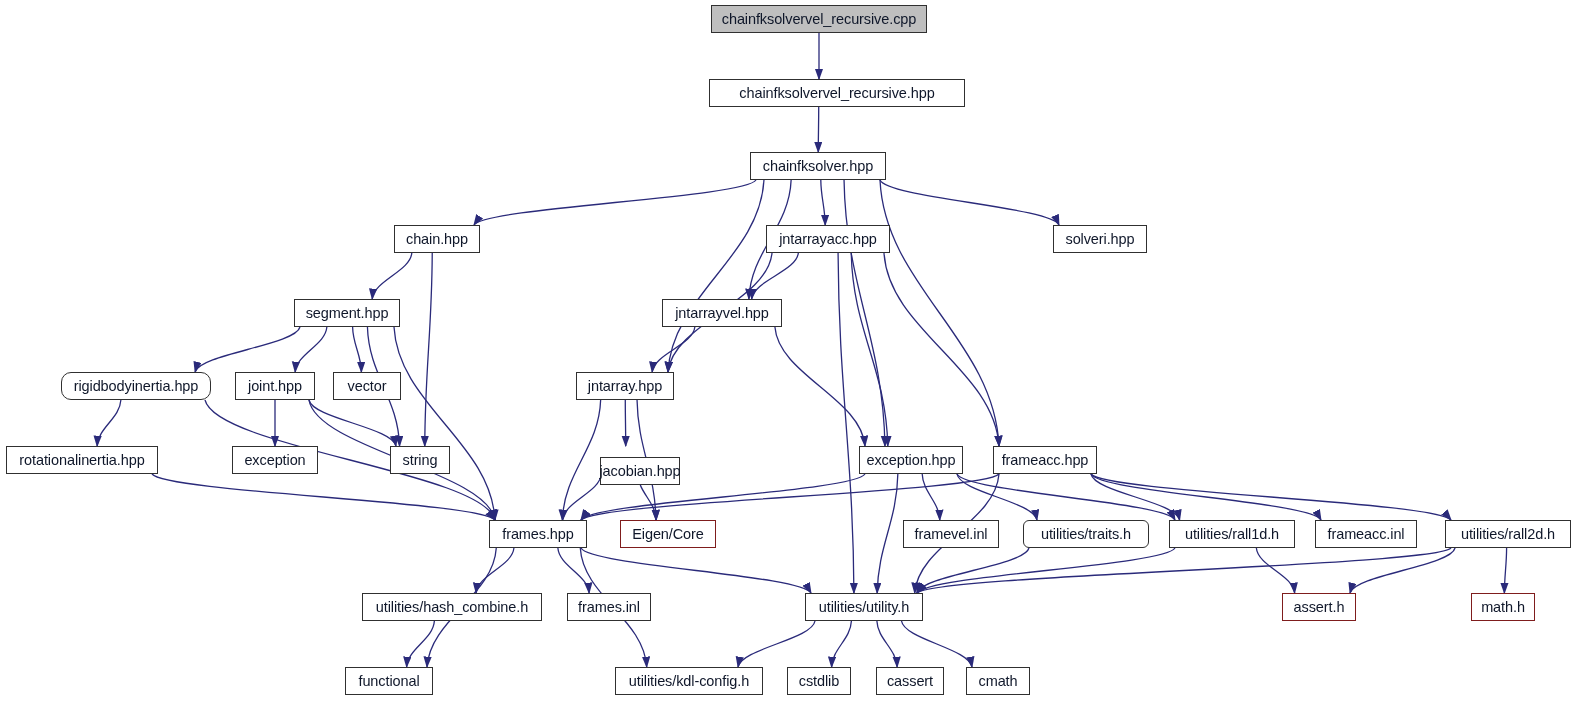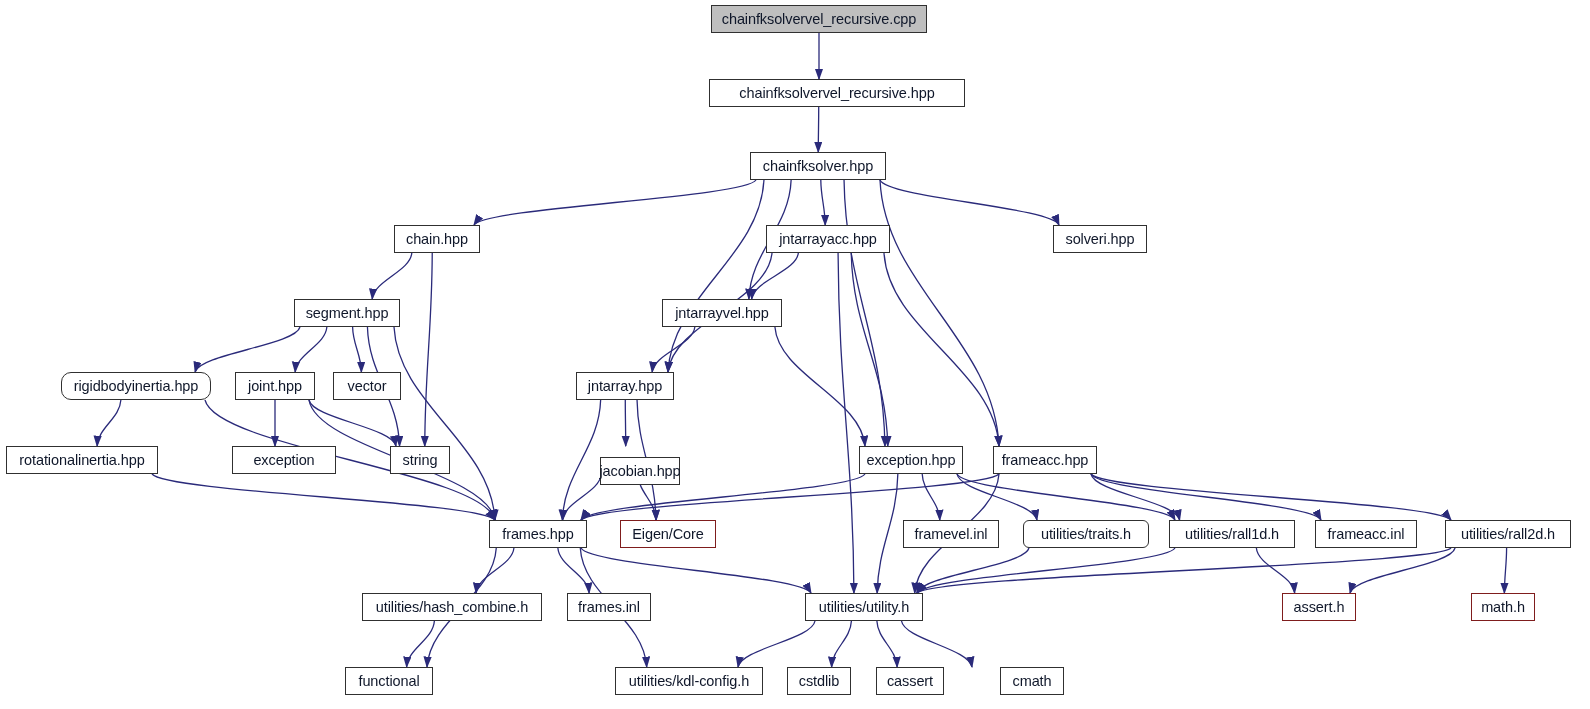--- a/index.html
+++ b/index.html
@@ -160,21 +160,21 @@
       </div>
       <div class="node-box strong" style="left: 333px; top: 372px; width: 68px;">
         <span class="node-label">vector</span>
       </div>
       <div class="node-box strong" style="left: 576px; top: 372px; width: 98px;">
         <span class="node-label">jntarray.hpp</span>
       </div>
       <div class="node-box strong" style="left: 6px; top: 446px; width: 152px;">
         <span class="node-label">rotationalinertia.hpp</span>
       </div>
-      <div class="node-box strong" style="left: 232px; top: 446px; width: 104px;">
+      <div class="node-box strong" style="left: 232px; top: 446px; width: 86px;">
         <span class="node-label">exception</span>
       </div>
       <div class="node-box strong" style="left: 390px; top: 446px; width: 60px;">
         <span class="node-label">string</span>
       </div>
       <div class="node-box strong" style="left: 600px; top: 446px; width: 80px; margin-top: 11px;">
         <span class="node-label">jacobian.hpp</span>
       </div>
       <div class="node-box strong" style="left: 859px; top: 446px; width: 104px;">
         <span class="node-label">exception.hpp</span>
@@ -223,17 +223,17 @@
       </div>
       <div class="node-box strong" style="left: 615px; top: 667px; width: 148px;">
         <span class="node-label">utilities/kdl-config.h</span>
       </div>
       <div class="node-box strong" style="left: 787px; top: 667px; width: 64px;">
         <span class="node-label">cstdlib</span>
       </div>
       <div class="node-box strong" style="left: 876px; top: 667px; width: 68px;">
         <span class="node-label">cassert</span>
       </div>
-      <div class="node-box strong" style="left: 966px; top: 667px; width: 64px; margin-left: 34px;">
+      <div class="node-box strong" style="left: 966px; top: 667px; width: 64px;">
         <span class="node-label">cmath</span>
       </div>
     </div>
 </div>
 
 </body></html>

